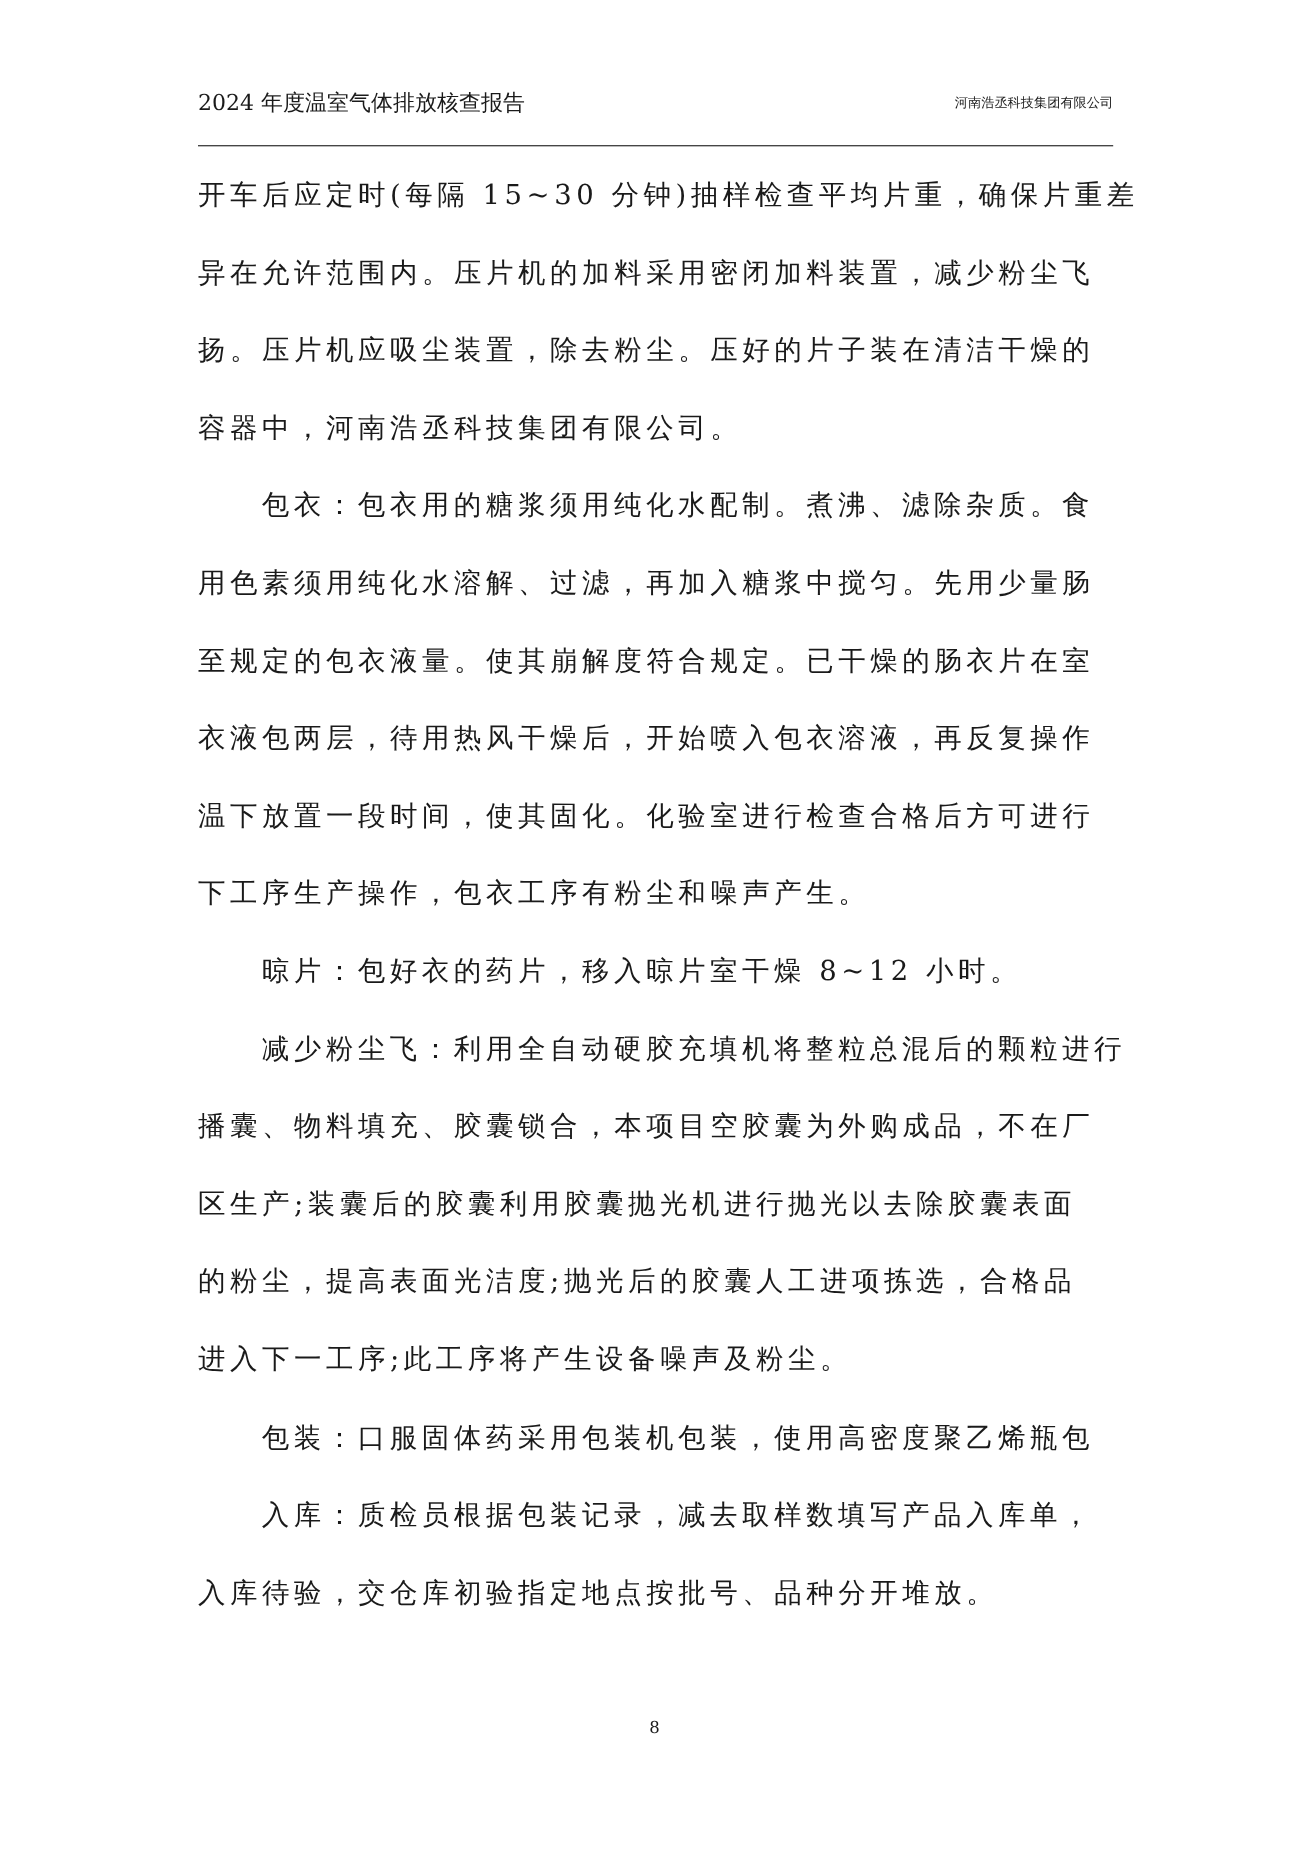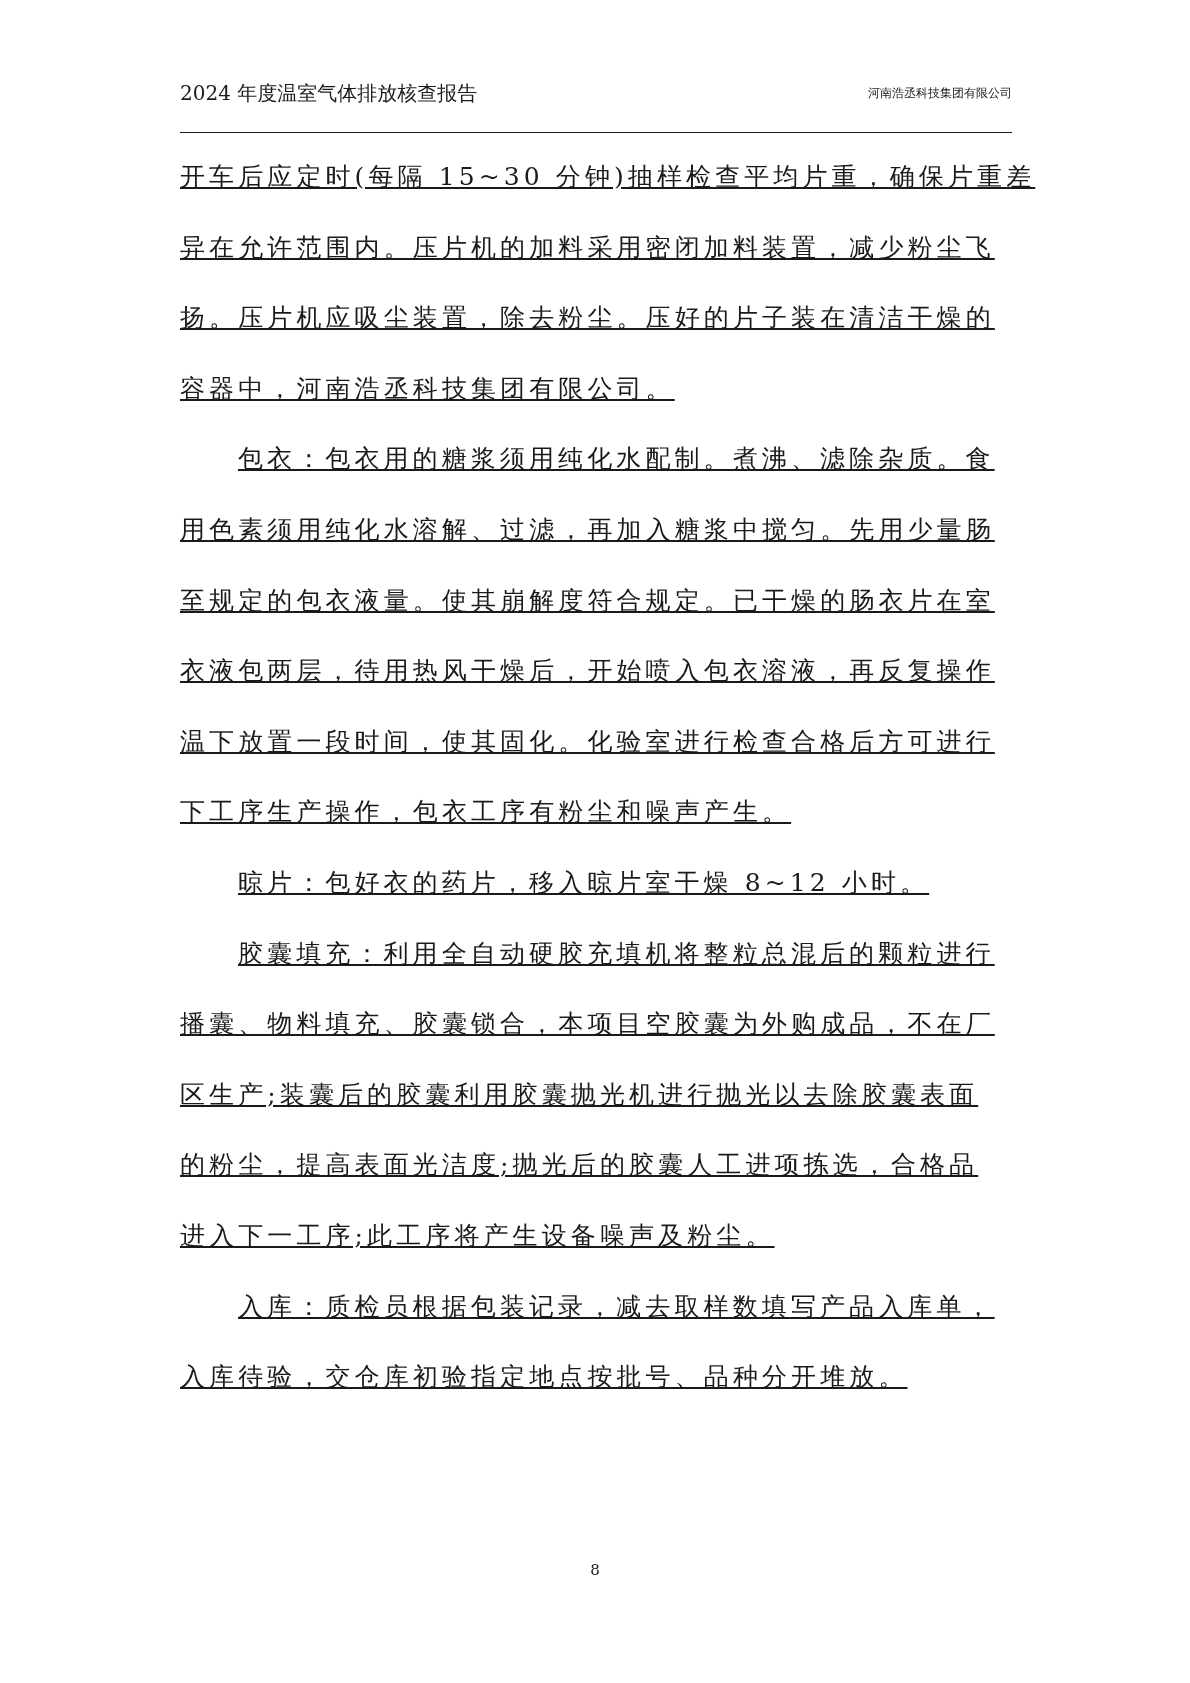--- a/index.html
+++ b/index.html
@@ -50,21 +50,20 @@
       left: 180px;
       top: 142px;
       width: 840px;
     }
     .line {
       font-size: 25px;
       height: 70.6px;
       line-height: 70.6px;
       white-space: nowrap;
       letter-spacing: 4.1px;
-      text-decoration: underline;
     }
     .line.indent {
       padding-left: 58px;
     }
     .page-number {
       position: absolute;
       left: 0;
       width: 1190px;
       top: 1560px;
       text-align: center;
@@ -86,22 +85,23 @@
   <div class="line">异在允许范围内。压片机的加料采用密闭加料装置，减少粉尘飞</div>
   <div class="line">扬。压片机应吸尘装置，除去粉尘。压好的片子装在清洁干燥的</div>
   <div class="line">容器中，河南浩丞科技集团有限公司。</div>
   <div class="line indent">包衣：包衣用的糖浆须用纯化水配制。煮沸、滤除杂质。食</div>
   <div class="line">用色素须用纯化水溶解、过滤，再加入糖浆中搅匀。先用少量肠</div>
   <div class="line">至规定的包衣液量。使其崩解度符合规定。已干燥的肠衣片在室</div>
   <div class="line">衣液包两层，待用热风干燥后，开始喷入包衣溶液，再反复操作</div>
   <div class="line">温下放置一段时间，使其固化。化验室进行检查合格后方可进行</div>
   <div class="line">下工序生产操作，包衣工序有粉尘和噪声产生。</div>
   <div class="line indent">晾片：包好衣的药片，移入晾片室干燥 8~12  小时。</div>
-  <div class="line indent">胶囊填充：利用全自动硬胶充填机将整粒总混后的颗粒进行</div>
+  <div class="line indent">减少粉尘飞：利用全自动硬胶充填机将整粒总混后的颗粒进行</div>
   <div class="line">播囊、物料填充、胶囊锁合，本项目空胶囊为外购成品，不在厂</div>
   <div class="line">区生产;装囊后的胶囊利用胶囊抛光机进行抛光以去除胶囊表面</div>
   <div class="line">的粉尘，提高表面光洁度;抛光后的胶囊人工进项拣选，合格品</div>
   <div class="line">进入下一工序;此工序将产生设备噪声及粉尘。</div>
+  <div class="line indent">包装：口服固体药采用包装机包装，使用高密度聚乙烯瓶包</div>
   <div class="line indent">入库：质检员根据包装记录，减去取样数填写产品入库单，</div>
   <div class="line">入库待验，交仓库初验指定地点按批号、品种分开堆放。</div>
 </div>
 
 <div class="page-number">8</div>
 
 </body></html>

